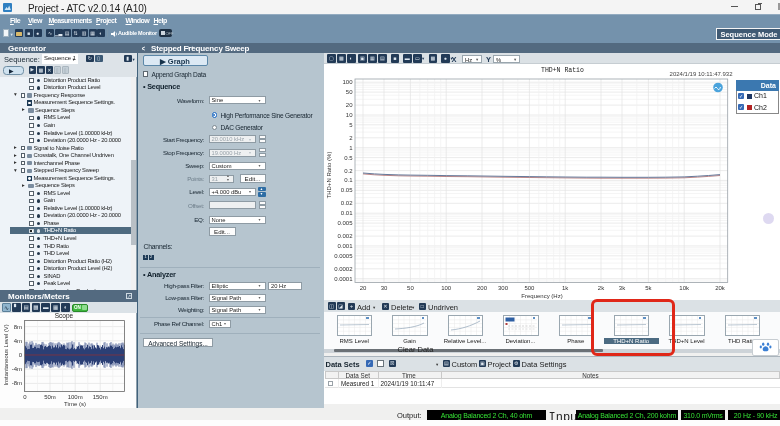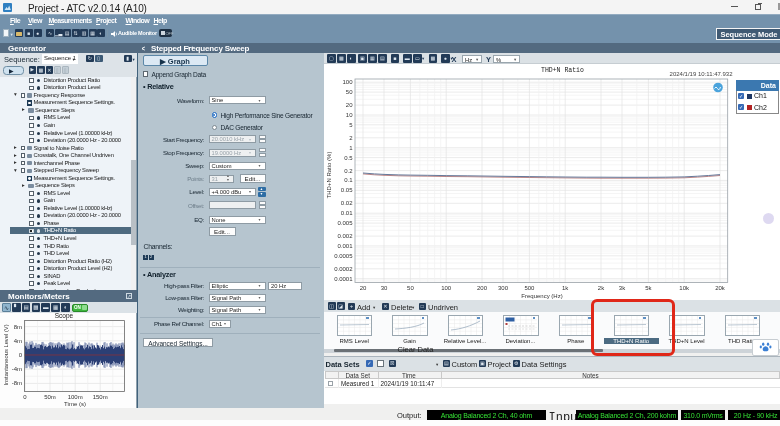--- a/index.html
+++ b/index.html
@@ -214,21 +214,21 @@
     <text x="75.2" y="399" font-size="6" fill="#333" text-anchor="middle" font-family="Liberation Sans">100m</text>
     <text x="100.2" y="399" font-size="6" fill="#333" text-anchor="middle" font-family="Liberation Sans">150m</text>
     <text x="75" y="405.5" font-size="6" fill="#333" text-anchor="middle" font-family="Liberation Sans">Time (s)</text>
     <text x="7.5" y="355" font-size="5.8" fill="#333" text-anchor="middle" font-family="Liberation Sans" transform="rotate(-90 7.5 355)">Instantaneous Level (V)</text>
   </svg>
 <div class="abs" style="left:137px;top:52.5px;width:187px;height:355px;background:#b6c5cf;border-left:1.5px solid #41627c;"></div>
 <div class="abs" style="left:142.5px;top:55px;width:65.5px;height:11px;background:#dce9f4;border:1px solid #5b87a8;border-radius:2px;"></div>
 <div class="abs" style="left:160px;top:57px;font-size:7.5px;font-weight:bold;color:#16324a;">▶ Graph</div>
 <div class="abs" style="left:142.5px;top:71px;width:5.5px;height:5.5px;background:#fff;border:1px solid #5d6870;"></div>
 <div class="abs" style="left:151.5px;top:70.5px;font-size:6.6px;letter-spacing:-0.25px;color:#16242f;">Append Graph Data</div>
-<div class="abs" style="left:143px;top:81.5px;font-size:7.3px;letter-spacing:-0.2px;font-weight:bold;color:#10202c;">• Relative</div>
+<div class="abs" style="left:143px;top:81.5px;font-size:7.3px;letter-spacing:-0.2px;font-weight:bold;color:#10202c;">• Sequence</div>
 <div class="abs" style="left:80px;top:96.5px;width:124px;font-size:6.2px;letter-spacing:-0.3px;color:#16242f;text-align:right;">Waveform:</div>
 <div class="abs" style="left:208.5px;top:96.0px;width:57px;height:8px;background:#fff;border:0.5px solid #8e9ba4;font-size:5.8px;color:#222;padding-left:2px;line-height:7px;white-space:nowrap;">Sine</div>
 <div class="abs" style="left:258.5px;top:97.5px;font-size:4px;color:#666;">▾</div>
 <div class="abs" style="left:211.5px;top:112px;width:5.6px;height:5.6px;border:1.6px solid #1565c0;border-radius:50%;background:#fff;"></div>
 <div class="abs" style="left:213.1px;top:113.6px;width:2.4px;height:2.4px;background:#1565c0;border-radius:50%;"></div>
 <div class="abs" style="left:220.5px;top:111.5px;font-size:6.6px;letter-spacing:-0.25px;color:#16242f;">High Performance Sine Generator</div>
 <div class="abs" style="left:211.5px;top:124.5px;width:5.6px;height:5.6px;border:1px solid #7c8890;border-radius:50%;background:#fff;"></div>
 <div class="abs" style="left:220.5px;top:124px;font-size:6.6px;letter-spacing:-0.25px;color:#16242f;">DAC Generator</div>
 <div class="abs" style="left:80px;top:135.5px;width:124px;font-size:6.2px;letter-spacing:-0.3px;color:#16242f;text-align:right;">Start Frequency:</div>
 <div class="abs" style="left:208.5px;top:135.0px;width:47.5px;height:8px;background:#eef0f1;border:0.5px solid #8e9ba4;font-size:5.8px;color:#98a2aa;padding-left:2px;line-height:7px;white-space:nowrap;">20.0010 kHz</div>

